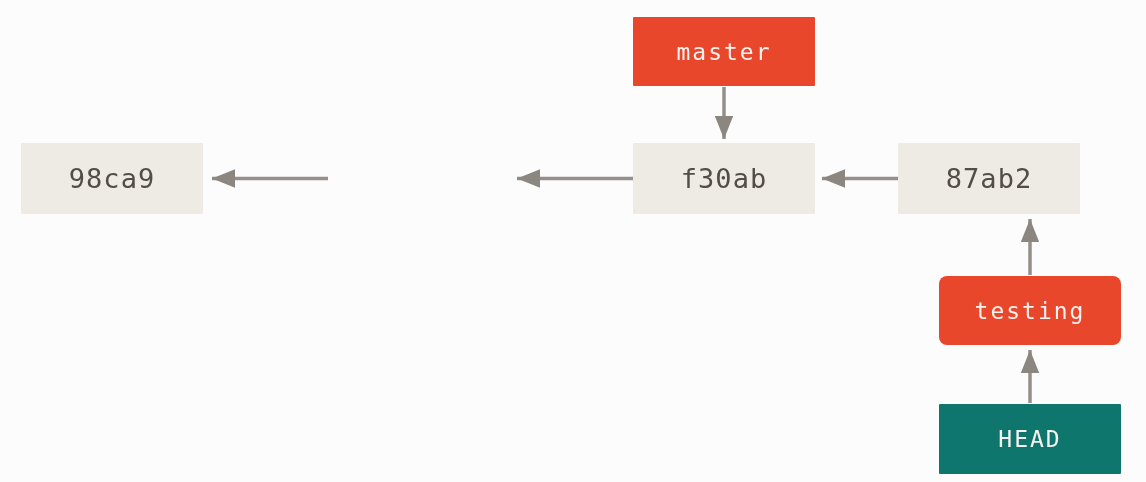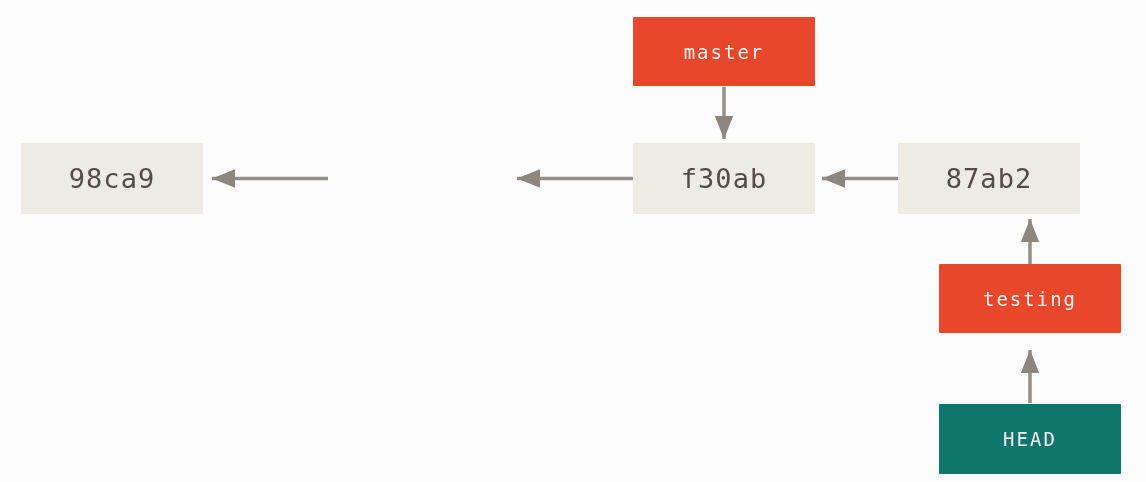--- a/index.html
+++ b/index.html
@@ -30,33 +30,33 @@
   .commit {
     width: 182px; height: 71px; top: 143px;
     background: #edebe4;
     color: #524d47;
     font-size: 27px;
     letter-spacing: 1px;
   }
   .ref {
     width: 182px; height: 69px;
     color: #f6f2ef;
-    font-size: 19px;
+    font-size: 23px;
     letter-spacing: 2px;
   }
   .branch { background: #e8472c; }
   .head-box { background: #0f766e; height: 70px; }
 
   #commit-0 { left: 21px; }
   #commit-1 { left: 328px; }
   #commit-2 { left: 633px; }
   #commit-3 { left: 898px; }
 
   #branch-master  { left: 633px; top: 17px; }
-  #branch-testing { left: 939px; top: 264px; }
+  #branch-testing { left: 939px; top: 276px; border-radius: 8px; }
   #head-pointer   { left: 939px; top: 404px; }
 </style>
 </head>
 <body>
 
 <div class="canvas">
 
   <svg class="arrows" viewBox="0 0 1146 482" xmlns="http://www.w3.org/2000/svg">
     <defs>
       <marker id="ah" viewBox="0 0 10 8" refX="10" refY="4" markerWidth="6.6" markerHeight="5.3" orient="auto-start-reverse" markerUnits="strokeWidth">

